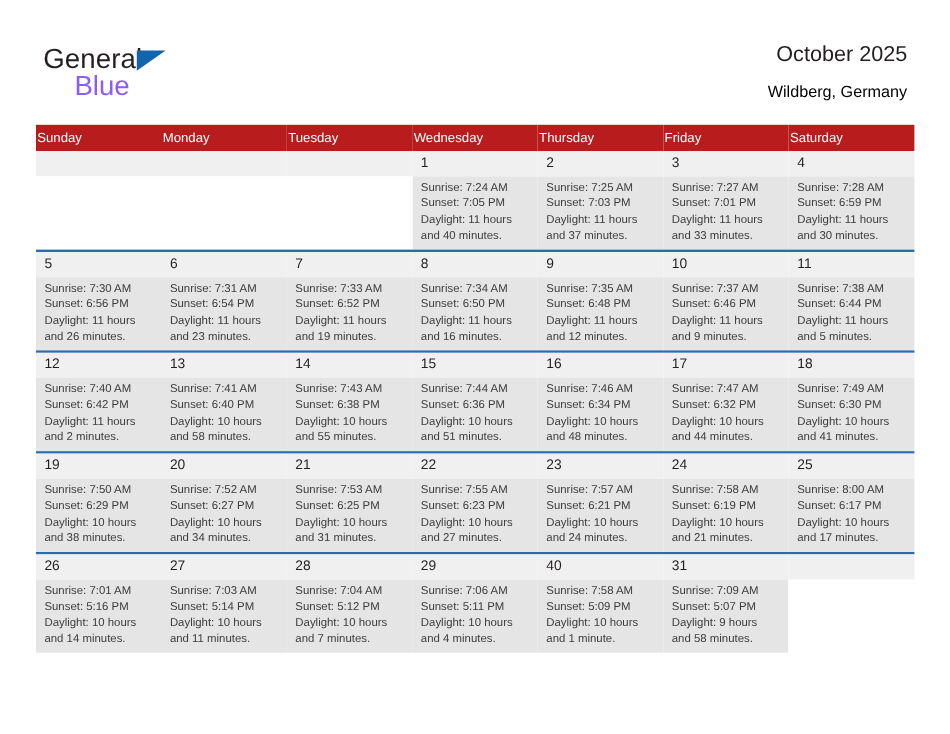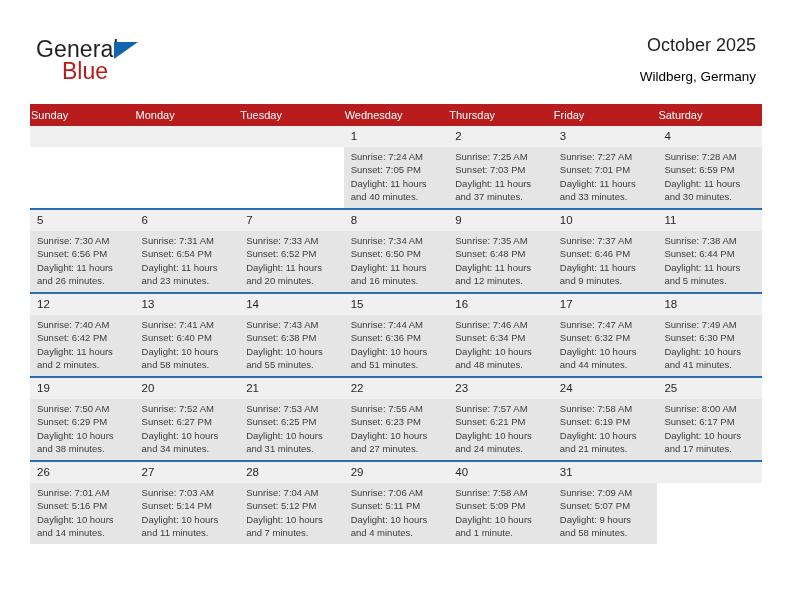--- a/index.html
+++ b/index.html
@@ -54,21 +54,21 @@
     width: 0;
     height: 0;
     border-left: 24px solid #1265ad;
     border-bottom: 17px solid transparent;
   }
   .brand-blue {
     position: absolute;
     left: 26px;
     top: 22px;
     font-size: 23px;
-    color: #b91c1c;
+    color: #8b5cf6;
     font-family: "Liberation Sans", sans-serif;
   }
 
   .title-block {
     position: absolute;
     right: 36px;
     top: 30px;
     text-align: right;
   }
   .cal-title {
@@ -241,21 +241,21 @@
           <td>
             <span class="line">Sunrise: 7:31 AM</span>
             <span class="line">Sunset: 6:54 PM</span>
             <span class="line">Daylight: 11 hours</span>
             <span class="line">and 23 minutes.</span>
           </td>
           <td>
             <span class="line">Sunrise: 7:33 AM</span>
             <span class="line">Sunset: 6:52 PM</span>
             <span class="line">Daylight: 11 hours</span>
-            <span class="line">and 20 minutes.</span>
+            <span class="line">and 19 minutes.</span>
           </td>
           <td>
             <span class="line">Sunrise: 7:34 AM</span>
             <span class="line">Sunset: 6:50 PM</span>
             <span class="line">Daylight: 11 hours</span>
             <span class="line">and 16 minutes.</span>
           </td>
           <td>
             <span class="line">Sunrise: 7:35 AM</span>
             <span class="line">Sunset: 6:48 PM</span>

